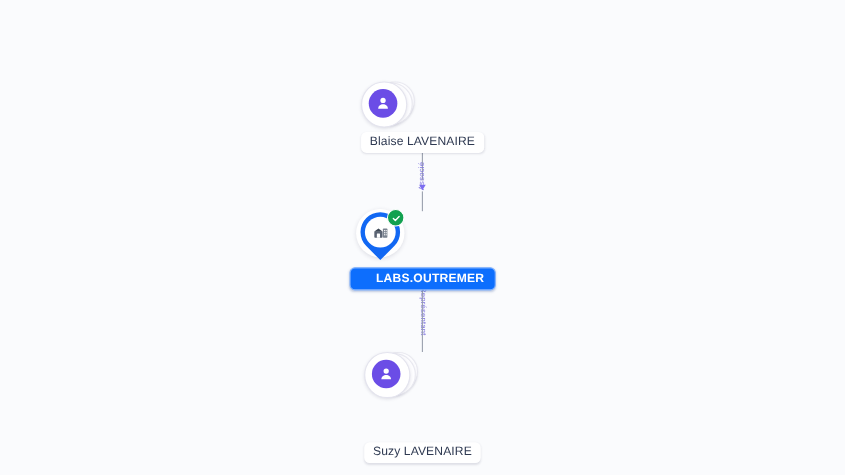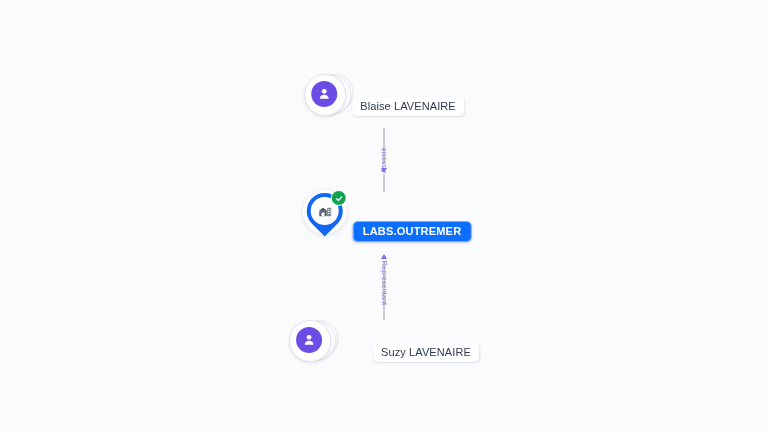--- a/index.html
+++ b/index.html
@@ -20,21 +20,22 @@
     inset: 0;
     width: 768px;
     height: 432px;
   }
 
   
   .node {
     position: absolute;
     transform: translateX(-50%);
     display: flex;
-    align-items: flex-end;
+    flex-direction: column;
+    align-items: flex-start;
   }
 
   
   .person-stack {
     position: relative;
     width: 48px;
     height: 44px;
   }
   .stack-ring {
     position: absolute;
@@ -143,21 +144,21 @@
     justify-content: center;
   }
   .verified-badge svg { display: block; }
 
   
   .company-label {
     margin-top: 1px;
     background: #0d6efd;
     border: 1px solid #7db0ff;
     border-radius: 5px;
-    padding: 3px 9px 4px 9px;
+    padding: 3px 9px 4px 23px;
     font-size: 11px;
     line-height: 12px;
     font-weight: bold;
     color: #ffffff;
     white-space: nowrap;
     letter-spacing: 0.2px;
     box-shadow: 0 1px 2px rgba(20,60,140,0.25);
   }
 
   

